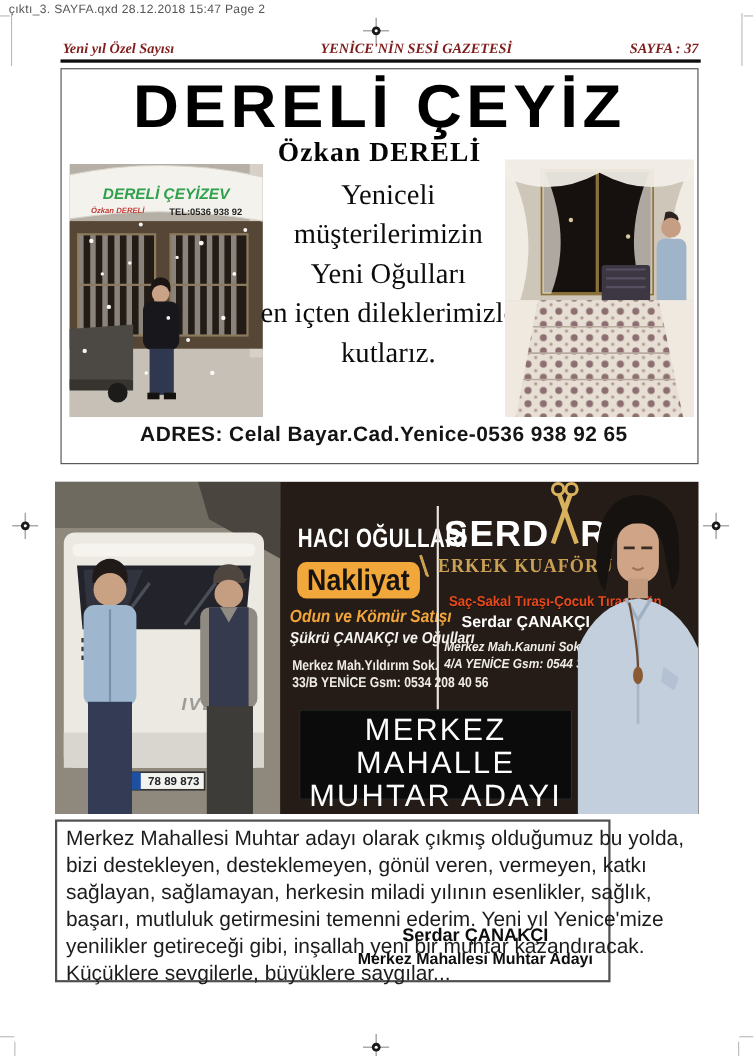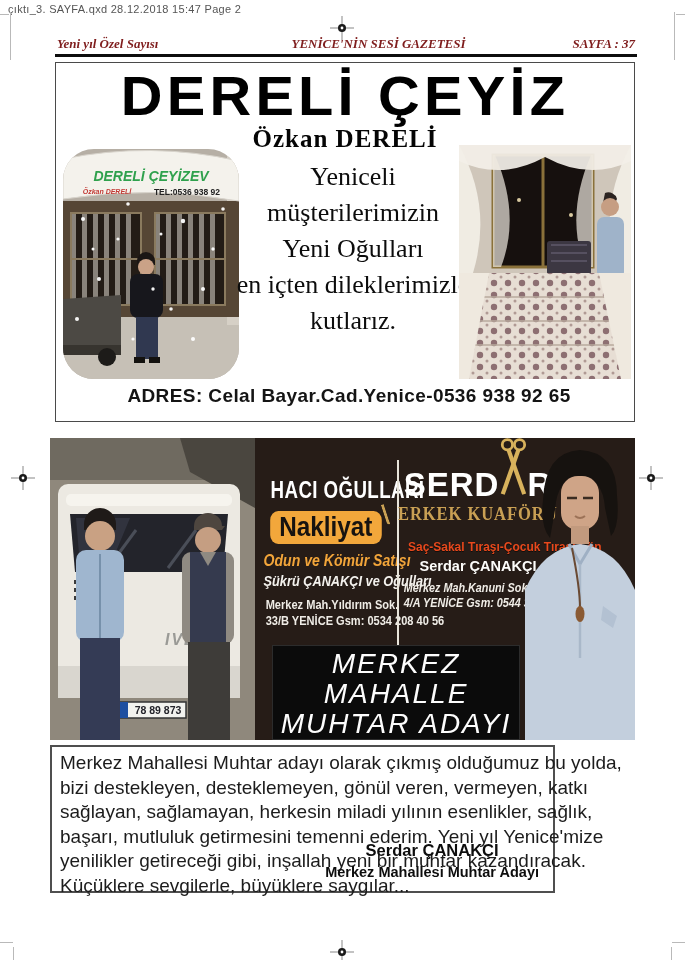--- a/index.html
+++ b/index.html
@@ -53,23 +53,23 @@
           letter-spacing:1px;white-space:nowrap;transform:scaleX(.92);transform-origin:center;}
   .swash{width:12px;height:18px;border-left:3px solid #c9a054;border-bottom:3px solid #c9a054;
          border-radius:0 0 0 16px;transform:rotate(-18deg);}
   .swash.r{transform:scaleX(-1) rotate(-18deg);}
   .services{margin-top:14px;font-size:13px;font-weight:900;color:#e8491d;white-space:nowrap;
             transform:scaleX(.92);transform-origin:center;text-shadow:0 1px 0 #120d0a;}
   .serdar-owner{margin-top:4px;font-size:14.5px;font-weight:800;color:#fdfdfb;}
   .serdar-addr{margin-top:7px;text-align:left;padding-left:2px;font-size:12px;font-weight:bold;
                font-style:italic;color:#f0ede7;line-height:15px;white-space:nowrap;transform:scaleX(.9);
                transform-origin:left;}
-  .muhtar-box{position:absolute;left:222px;top:207px;width:248px;height:95px;background:#0b0b0b;
+  .muhtar-box{position:absolute;left:222px;top:207px;width:248px;height:82px;background:#0b0b0b;
               border:1px solid #2c2c2c;color:#fdfdfd;text-align:center;font-size:28px;line-height:30px;
-              letter-spacing:2px;padding-top:3px;box-sizing:border-box;white-space:nowrap;font-style:italic;}
+              letter-spacing:2px;padding-top:3px;box-sizing:border-box;white-space:nowrap;}
 
   
   .msg{position:absolute;left:50px;top:745px;width:505px;height:148px;border:2px solid #4f4f4f;
        background:#fff;box-sizing:border-box;}
   .msg-body{position:absolute;top:4px;left:8px;width:566px;font-size:19px;line-height:24.5px;color:#1c1c1c;}
   .sig{position:absolute;right:14px;top:94px;text-align:center;}
   .sig-name{font-size:16.5px;font-weight:800;color:#0d0d0d;}
   .sig-title{font-size:14.5px;font-weight:800;color:#0d0d0d;margin-top:4px;}
 </style>
 </head>
@@ -114,21 +114,21 @@
 
   <div class="mast" style="left:57px;top:36px;">Yeni yıl Özel Sayısı</div>
   <div class="mast" style="left:0;top:36px;width:685px;text-align:center;padding-left:36px;">YENİCE'NİN SESİ GAZETESİ</div>
   <div class="mast" style="right:50px;top:36px;">SAYFA : 37</div>
   <div class="header-rule"></div>
 
   <div class="ad1">
     <div class="ad1-title">DERELİ ÇEYİZ</div>
     <div class="ad1-sub">Özkan DERELİ</div>
 
-    <div class="photo-frame" style="left:7px;top:86px;width:176px;height:230px;height:230px;border-radius:31px;">
+    <div class="photo-frame" style="left:7px;top:86px;width:176px;height:230px;height:230px;">
       <svg width="176" height="230" viewBox="0 0 176 230">
         <rect width="176" height="230" fill="#b6afa5"></rect>
         <rect y="150" width="176" height="80" fill="#c6c0b6"></rect>
         <rect x="164" width="12" height="176" fill="#d6d0c6"></rect>
         <rect y="52" width="176" height="116" fill="#564635"></rect>
         <rect x="8" y="64" width="70" height="92" fill="#231c16"></rect>
         <rect x="92" y="64" width="70" height="92" fill="#231c16"></rect>
         <g opacity=".5">
           <rect x="8" y="64" width="5" height="92" fill="#efe9e0"></rect>
             <rect x="19" y="64" width="5" height="92" fill="#efe9e0"></rect>

